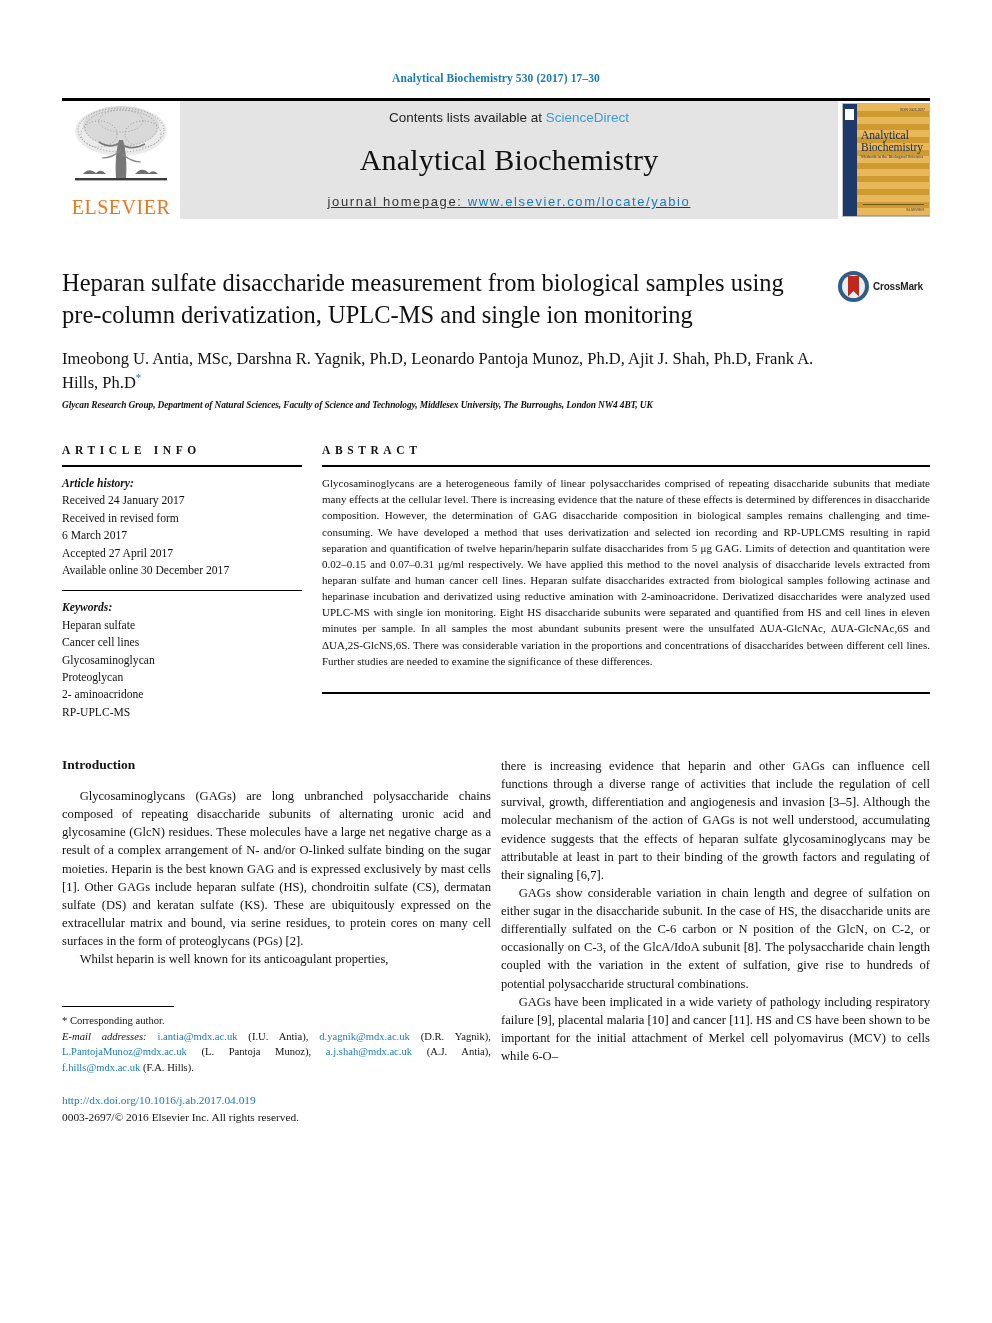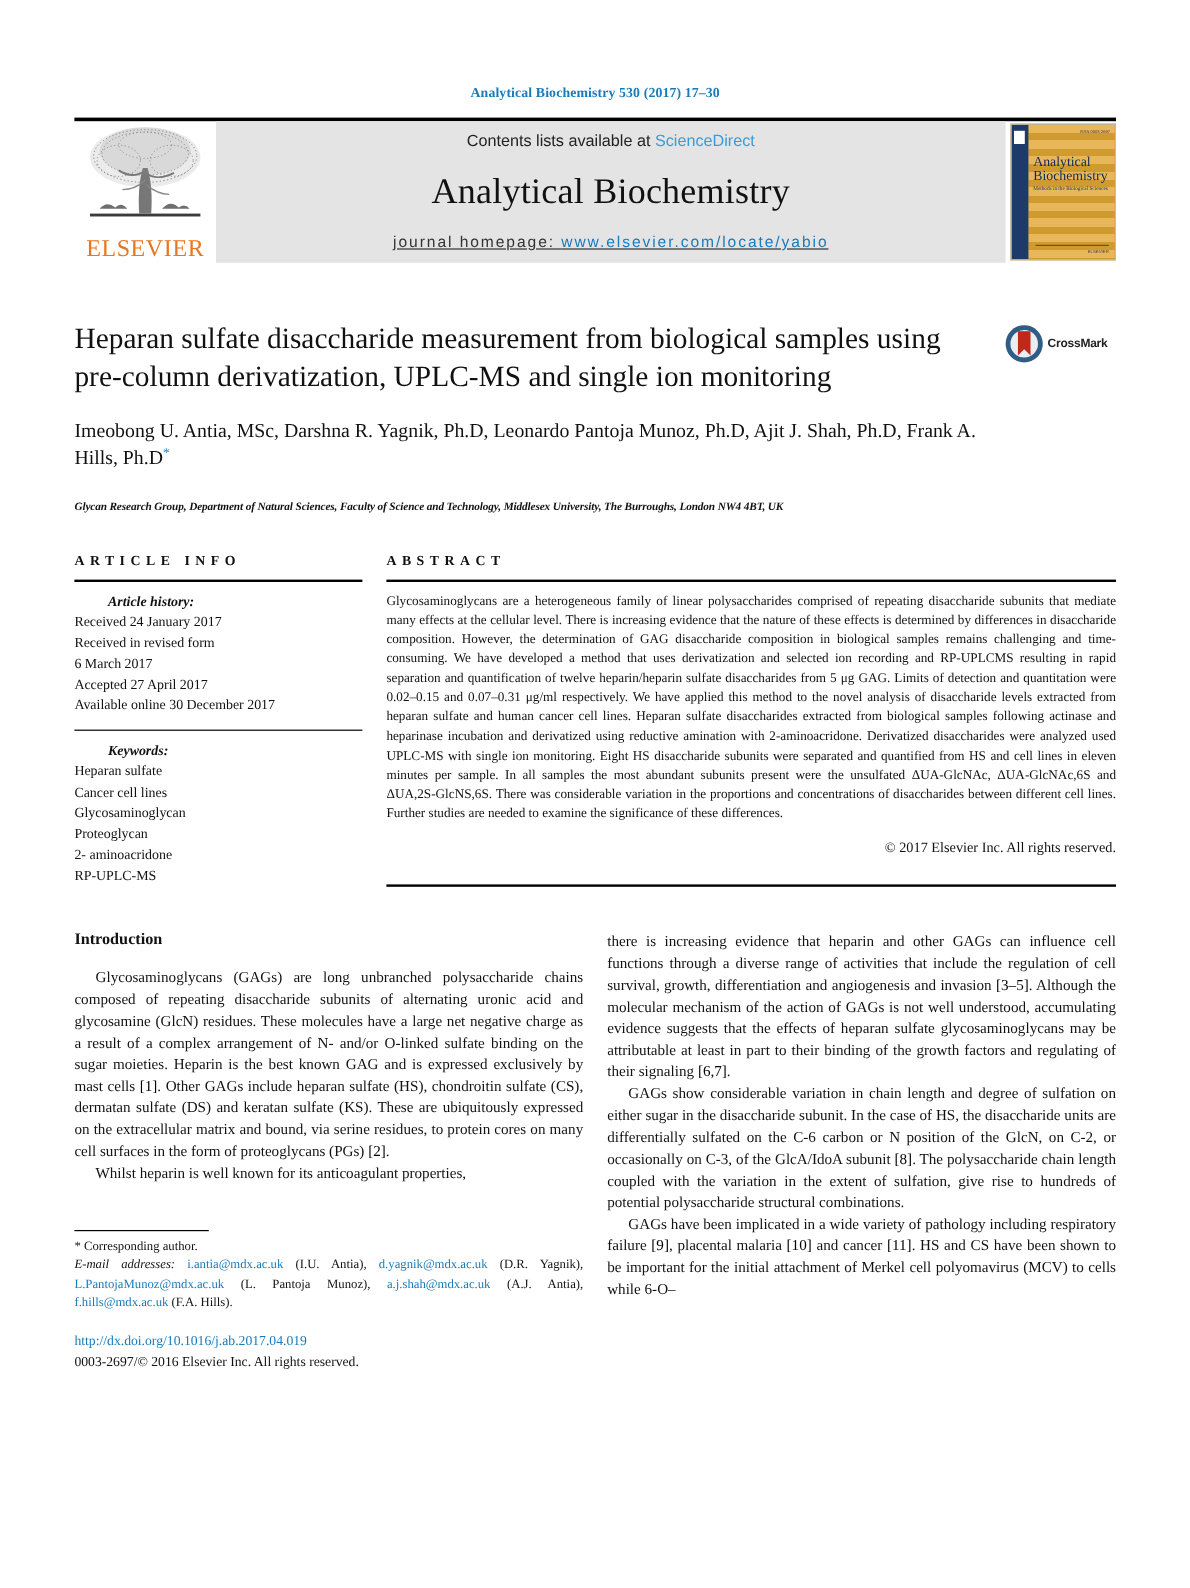--- a/index.html
+++ b/index.html
@@ -208,21 +208,21 @@
     line-height: 1.42;
     color: #111;
     max-width: 780px;
   }
   .authors .corr-star {
     color: #1a7bb9;
     font-size: 11px;
     vertical-align: super;
   }
   .affiliation {
-    margin-top: 24px;
+    margin-top: 6px;
     font-family: "Liberation Serif", serif;
     font-style: italic;
     font-weight: bold;
     font-size: 9.4px;
     color: #111;
     letter-spacing: -0.1px;
   }
 
   
   .info-abstract {
@@ -256,21 +256,20 @@
   }
   .info-body {
     font-family: "Liberation Serif", serif;
     font-size: 11.6px;
     line-height: 1.50;
     color: #111;
   }
   .info-body .lbl {
     font-style: italic;
     font-weight: bold;
-    margin-left: 28px;
   }
   .abstract-body {
     font-family: "Liberation Serif", serif;
     font-size: 11px;
     line-height: 1.47;
     text-align: justify;
     color: #111;
   }
   .copyright {
     text-align: right;
@@ -282,21 +281,21 @@
   .abstract-bottom-rule {
     border-top: 2.2px solid #000;
     margin-top: 23px;
   }
 
   
   .body-cols {
     margin: 36px 62px 0 62px;
     display: flex;
     flex-direction: row;
-    gap: 20px;
+    gap: 10px;
   }
   .bcol { flex: 1 1 0; width: 0; }
   .h1 {
     font-family: "Liberation Serif", serif;
     font-weight: bold;
     font-size: 13.5px;
     margin: 0 0 14px 0;
     color: #111;
   }
   .p {
@@ -437,21 +436,20 @@
         <div>Proteoglycan</div>
         <div>2- aminoacridone</div>
         <div>RP-UPLC-MS</div>
       </div>
     </div>
 
     <div class="col-abstract">
       <div class="sec-head">ABSTRACT</div>
       <div class="rule-thick"></div>
       <div class="abstract-body">Glycosaminoglycans are a heterogeneous family of linear polysaccharides comprised of repeating disaccharide subunits that mediate many effects at the cellular level. There is increasing evidence that the nature of these effects is determined by differences in disaccharide composition. However, the determination of GAG disaccharide composition in biological samples remains challenging and time-consuming. We have developed a method that uses derivatization and selected ion recording and RP-UPLCMS resulting in rapid separation and quantification of twelve heparin/heparin sulfate disaccharides from 5 μg GAG. Limits of detection and quantitation were 0.02–0.15 and 0.07–0.31 μg/ml respectively. We have applied this method to the novel analysis of disaccharide levels extracted from heparan sulfate and human cancer cell lines. Heparan sulfate disaccharides extracted from biological samples following actinase and heparinase incubation and derivatized using reductive amination with 2-aminoacridone. Derivatized disaccharides were analyzed used UPLC-MS with single ion monitoring. Eight HS disaccharide subunits were separated and quantified from HS and cell lines in eleven minutes per sample. In all samples the most abundant subunits present were the unsulfated ΔUA-GlcNAc, ΔUA-GlcNAc,6S and ΔUA,2S-GlcNS,6S. There was considerable variation in the proportions and concentrations of disaccharides between different cell lines. Further studies are needed to examine the significance of these differences.</div>
-      <div class="copyright">© 2017 Elsevier Inc. All rights reserved.</div>
       <div class="abstract-bottom-rule"></div>
     </div>
   </div>
 
   <div class="body-cols">
 
     <div class="bcol">
       <div class="h1">Introduction</div>
       <p class="p"><span>Glycosaminoglycans (GAGs) are long unbranched polysaccharide chains composed of repeating disaccharide subunits of alternating uronic acid and glycosamine (GlcN) residues. These molecules have a large net negative charge as a result of a complex arrangement of N- and/or O-linked sulfate binding on the sugar moieties. Heparin is the best known GAG and is expressed exclusively by mast cells </span><span class="ref">[1]</span><span>. Other GAGs include heparan sulfate (HS), chondroitin sulfate (CS), dermatan sulfate (DS) and keratan sulfate (KS). These are ubiquitously expressed on the extracellular matrix and bound, via serine residues, to protein cores on many cell surfaces in the form of proteoglycans (PGs) </span><span class="ref">[2]</span><span>.</span></p>
       <p class="p">Whilst heparin is well known for its anticoagulant properties,</p>

